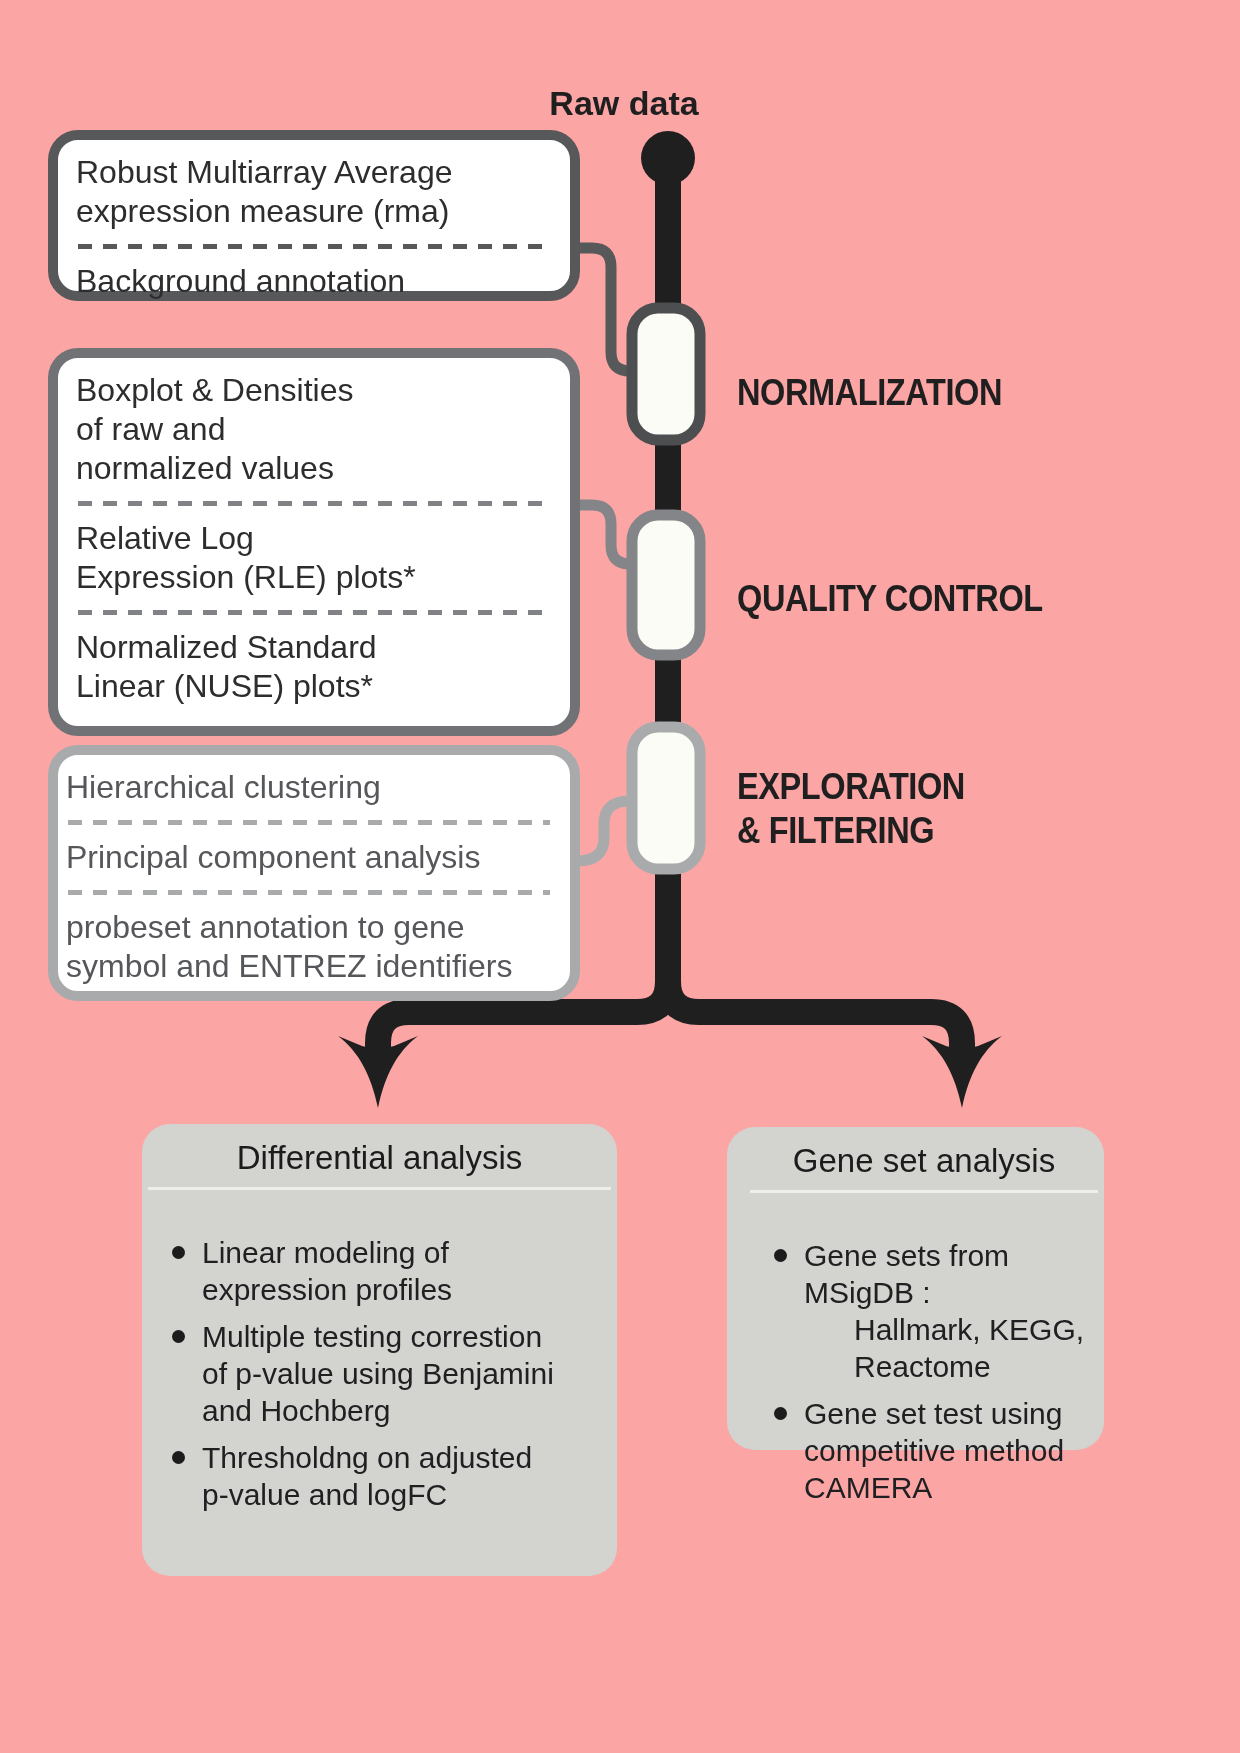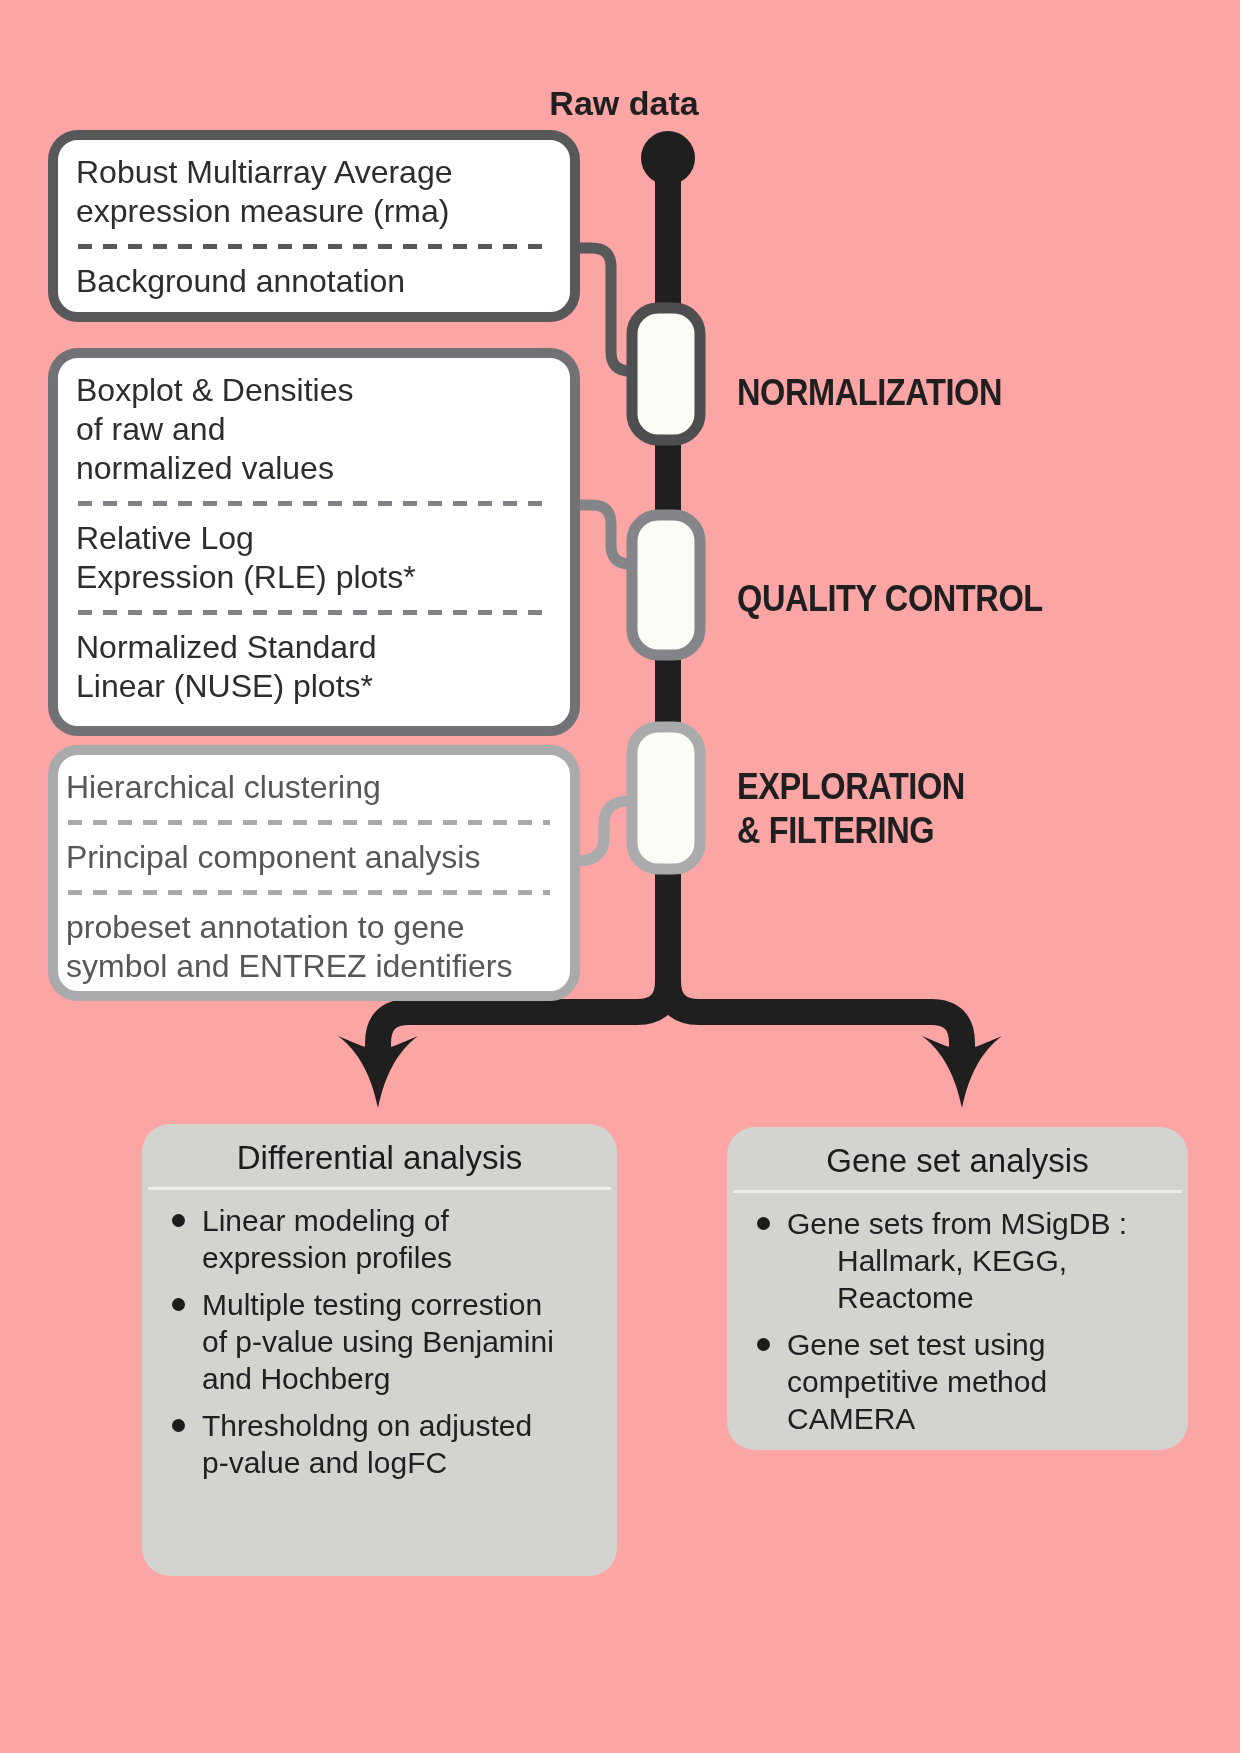--- a/index.html
+++ b/index.html
@@ -14,21 +14,21 @@
     text-align:center;font-size:34px;font-weight:bold;color:#1f1f20;
   }
 
   .flowbox{
     position:absolute;left:48px;width:532px;box-sizing:border-box;
     background:#ffffff;border-radius:30px;padding:13px 18px 10px 18px;
   }
   .flowbox .item{
     font-size:32px;line-height:39px;white-space:pre-wrap;color:#2d2d2f;
   }
-  .box1{top:130px;height:192px;border:10px solid #57585a;}
+  .box1{top:130px;height:171px;border:10px solid #57585a;}
   .box2{top:348px;height:388px;border:10px solid #717275;}
   .box3{top:745px;height:256px;border:10px solid #a8aaac;color:#56575a;padding-left:8px;}
   .box3 .item{color:#56575a;}
   .dashdiv{
     height:5px;margin:13px 2px;
     background:repeating-linear-gradient(90deg,var(--dc) 0 14px,transparent 14px 25px);
   }
   .box1 .dashdiv{--dc:#57585a;}
   .box2 .dashdiv{--dc:#808285;}
   .box3 .dashdiv{--dc:#a8aaac;}
@@ -40,26 +40,26 @@
   }
   .sl1{top:372px;}
   .sl2{top:578px;}
   .sl3a{top:766px;}
   .sl3b{top:810px;}
 
   .graybox{
     position:absolute;background:#d3d3d0;border-radius:28px;box-sizing:border-box;
   }
   .gb-left{left:142px;top:1124px;width:475px;height:452px;}
-  .gb-right{left:727px;top:1127px;width:461px;height:323px;}
+  .gb-right{left:727px;top:1127px;width:377px;height:323px;padding-left:17px;}
   .gb-header{
     font-size:33px;color:#1c1c1d;text-align:center;
     padding:15px 6px 10px 6px;margin:0 6px;border-bottom:3px solid #eeeeea;
   }
-  .gb-body{padding:12px 8px 0 24px;}
+  .gb-body{padding:12px 8px 0 24px;margin-top:32px;}
   .bullet{position:relative;padding-left:36px;margin-bottom:10px;}
   .bullet .dot{
     position:absolute;left:6px;top:12px;width:13px;height:13px;border-radius:50%;
     background:#1c1c1d;
   }
   .bullet .btext{
     font-size:30px;line-height:37px;color:#202022;white-space:pre-wrap;display:block;
   }
 </style>
 </head>

